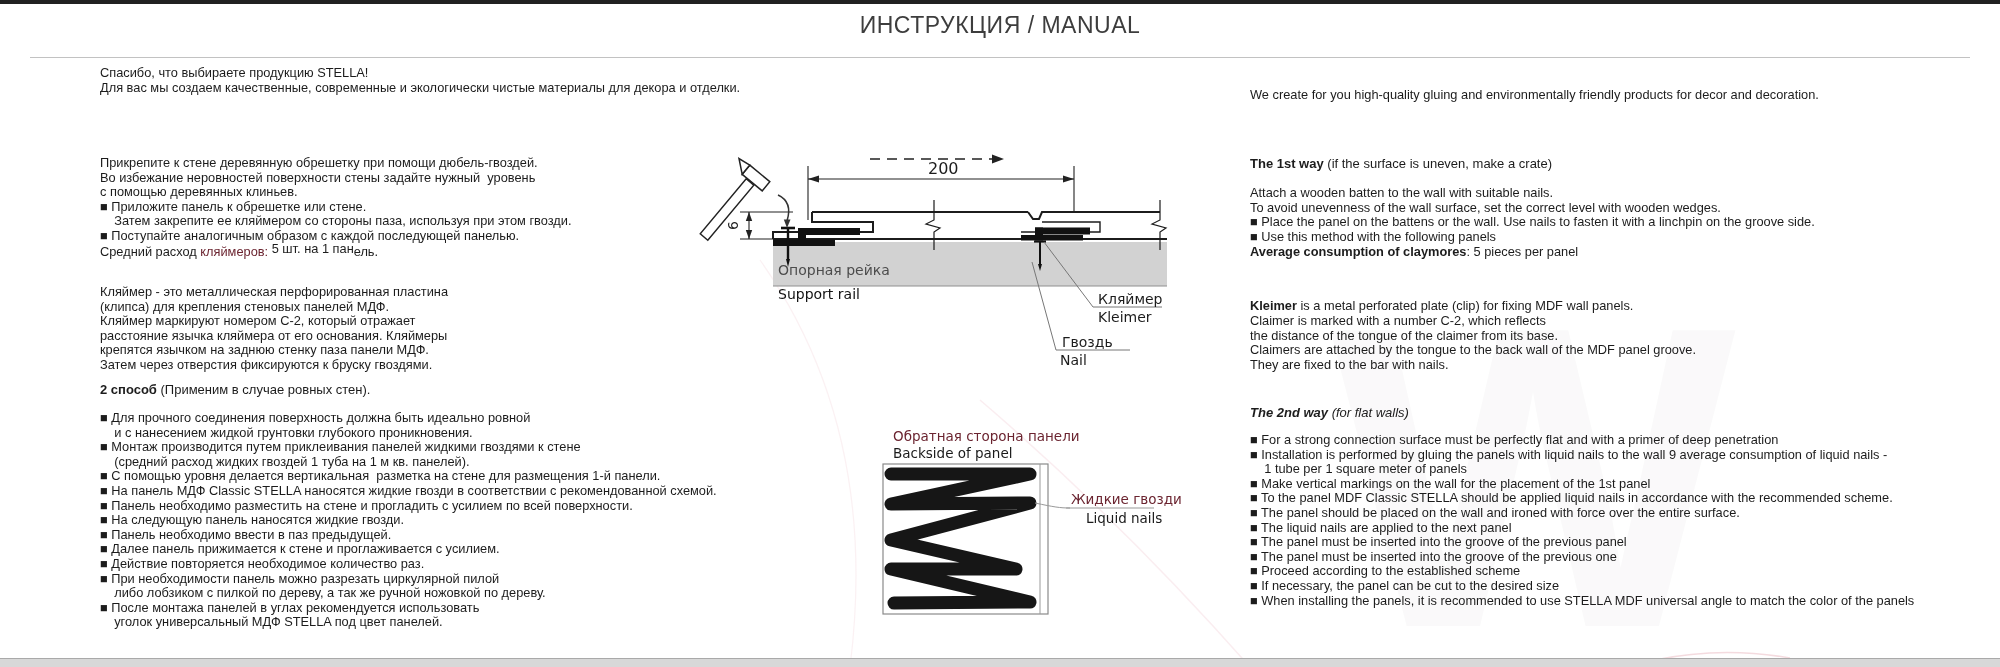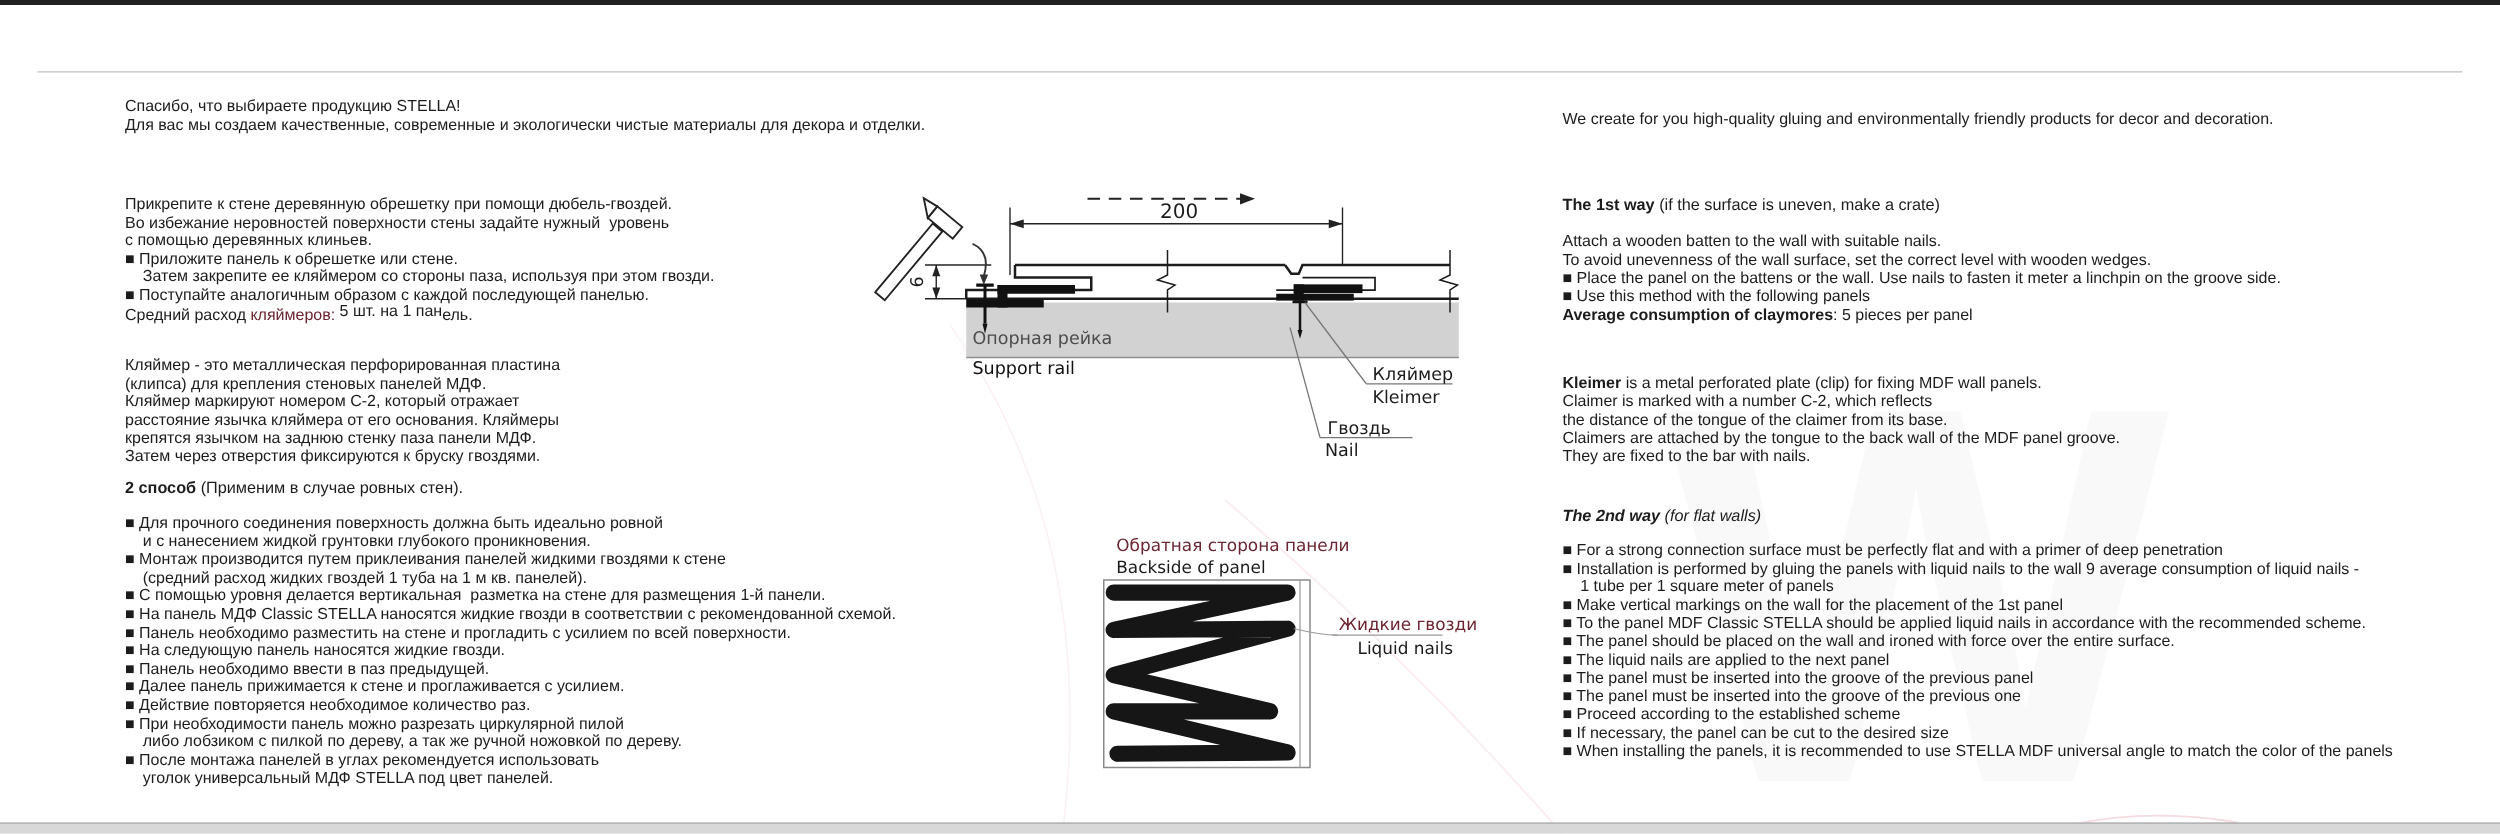--- a/index.html
+++ b/index.html
@@ -28,40 +28,41 @@
   <div class="topbar"></div>
 
   <div class="wm">W</div>
 
   <svg width="2000" height="667" style="position:absolute;left:0;top:0;">
     <path d="M 980,400 Q 1120,520 1250,667" stroke="#f6dee3" stroke-width="1.5" fill="none" opacity="0.55"></path>
     <path d="M 760,260 Q 880,430 850,667" stroke="#f8e4e8" stroke-width="1.2" fill="none" opacity="0.5"></path>
     <path d="M 1655,660 Q 1722,646 1790,658" stroke="#f0ccd2" stroke-width="1.5" fill="none" opacity="0.7"></path>
   </svg>
 
+  <div class="hdr">ИНСТРУКЦИЯ / MANUAL</div>
   <div class="hdr-line"></div>
 
-  <div class="col" style="left:100px;top:78px;"><div>Спасибо, что выбираете продукцию STELLA!</div><div>Для вас мы создаем качественные, современные и экологически чистые материалы для декора и отделки.</div></div>
+  <div class="col" style="left:100px;top:66px;"><div>Спасибо, что выбираете продукцию STELLA!</div><div>Для вас мы создаем качественные, современные и экологически чистые материалы для декора и отделки.</div></div>
 
 
   <div class="col" style="left:100px;top:156px;"><div>Прикрепите к стене деревянную обрешетку при помощи дюбель-гвоздей.</div><div>Во избежание неровностей поверхности стены задайте нужный  уровень</div><div>с помощью деревянных клиньев.</div><div>■ Приложите панель к обрешетке или стене.</div><div>    Затем закрепите ее кляймером со стороны паза, используя при этом гвозди.</div><div>■ Поступайте аналогичным образом с каждой последующей панелью.</div></div>
 
   <div class="col" style="left:100px;top:245px;"><span>Средний расход </span><span class="maroon">кляймеров:</span><span class="raised"> 5 шт. на 1 пан</span><span>ель.</span></div>
 
   <div class="col" style="left:100px;top:285px;"><div>Кляймер - это металлическая перфорированная пластина</div><div>(клипса) для крепления стеновых панелей МДФ.</div><div>Кляймер маркируют номером С-2, который отражает</div><div>расстояние язычка кляймера от его основания. Кляймеры</div><div>крепятся язычком на заднюю стенку паза панели МДФ.</div><div>Затем через отверстия фиксируются к бруску гвоздями.</div></div>
 
   <div class="col h" style="left:100px;top:383px;"><span class="b">2 способ</span><span> (Применим в случае ровных стен).</span></div>
 
   <div class="col" style="left:100px;top:411px;"><div>■ Для прочного соединения поверхность должна быть идеально ровной</div><div>    и с нанесением жидкой грунтовки глубокого проникновения.</div><div>■ Монтаж производится путем приклеивания панелей жидкими гвоздями к стене</div><div>    (средний расход жидких гвоздей 1 туба на 1 м кв. панелей).</div><div>■ С помощью уровня делается вертикальная  разметка на стене для размещения 1-й панели.</div><div>■ На панель МДФ Classic STELLA наносятся жидкие гвозди в соответствии с рекомендованной схемой.</div><div>■ Панель необходимо разместить на стене и прогладить с усилием по всей поверхности.</div><div>■ На следующую панель наносятся жидкие гвозди.</div><div>■ Панель необходимо ввести в паз предыдущей.</div><div>■ Далее панель прижимается к стене и проглаживается с усилием.</div><div>■ Действие повторяется необходимое количество раз.</div><div>■ При необходимости панель можно разрезать циркулярной пилой</div><div>    либо лобзиком с пилкой по дереву, а так же ручной ножовкой по дереву.</div><div>■ После монтажа панелей в углах рекомендуется использовать</div><div>    уголок универсальный МДФ STELLA под цвет панелей.</div></div>
 
   <div class="col" style="left:1250px;top:88px;"><div>We create for you high-quality gluing and environmentally friendly products for decor and decoration.</div></div>
 
   <div class="col h" style="left:1250px;top:157px;"><span class="b">The 1st way</span><span> (if the surface is uneven, make a crate)</span></div>
 
-  <div class="col" style="left:1250px;top:186px;"><div>Attach a wooden batten to the wall with suitable nails.</div><div>To avoid unevenness of the wall surface, set the correct level with wooden wedges.</div><div>■ Place the panel on the battens or the wall. Use nails to fasten it meter a linchpin on the groove side.</div><div>■ Use this method with the following panels</div></div>
+  <div class="col" style="left:1250px;top:186px;"><div>Attach a wooden batten to the wall with suitable nails.</div><div>To avoid unevenness of the wall surface, set the correct level with wooden wedges.</div><div>■ Place the panel on the battens or the wall. Use nails to fasten it with a linchpin on the groove side.</div><div>■ Use this method with the following panels</div></div>
 
   <div class="col" style="left:1250px;top:245px;"><span class="b">Average consumption of claymores</span><span>: 5 pieces per panel</span></div>
 
   <div class="col" style="left:1250px;top:299px;"><span class="b">Kleimer</span><span> is a metal perforated plate (clip) for fixing MDF wall panels.</span></div>
 
   <div class="col" style="left:1250px;top:314px;"><div>Claimer is marked with a number C-2, which reflects</div><div>the distance of the tongue of the claimer from its base.</div><div>Claimers are attached by the tongue to the back wall of the MDF panel groove.</div><div>They are fixed to the bar with nails.</div></div>
 
   <div class="col h" style="left:1250px;top:406px;font-style:italic;"><span class="b">The 2nd way</span><span> (for flat walls)</span></div>
 
   <div class="col" style="left:1250px;top:433px;"><div>■ For a strong connection surface must be perfectly flat and with a primer of deep penetration</div><div>■ Installation is performed by gluing the panels with liquid nails to the wall 9 average consumption of liquid nails -</div><div>    1 tube per 1 square meter of panels</div><div>■ Make vertical markings on the wall for the placement of the 1st panel</div><div>■ To the panel MDF Classic STELLA should be applied liquid nails in accordance with the recommended scheme.</div><div>■ The panel should be placed on the wall and ironed with force over the entire surface.</div><div>■ The liquid nails are applied to the next panel</div><div>■ The panel must be inserted into the groove of the previous panel</div><div>■ The panel must be inserted into the groove of the previous one</div><div>■ Proceed according to the established scheme</div><div>■ If necessary, the panel can be cut to the desired size</div><div>■ When installing the panels, it is recommended to use STELLA MDF universal angle to match the color of the panels</div></div>

